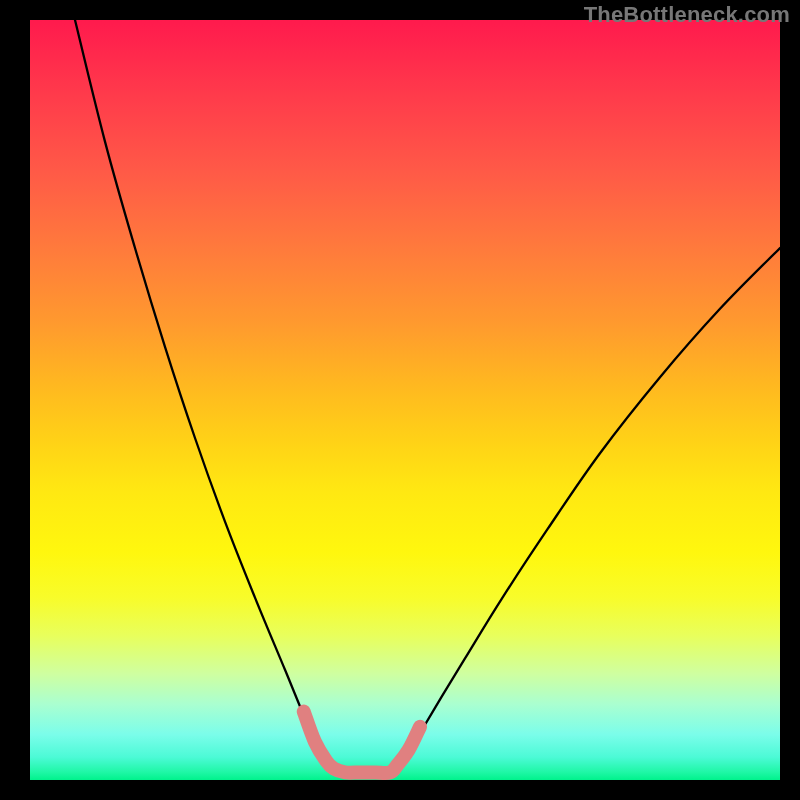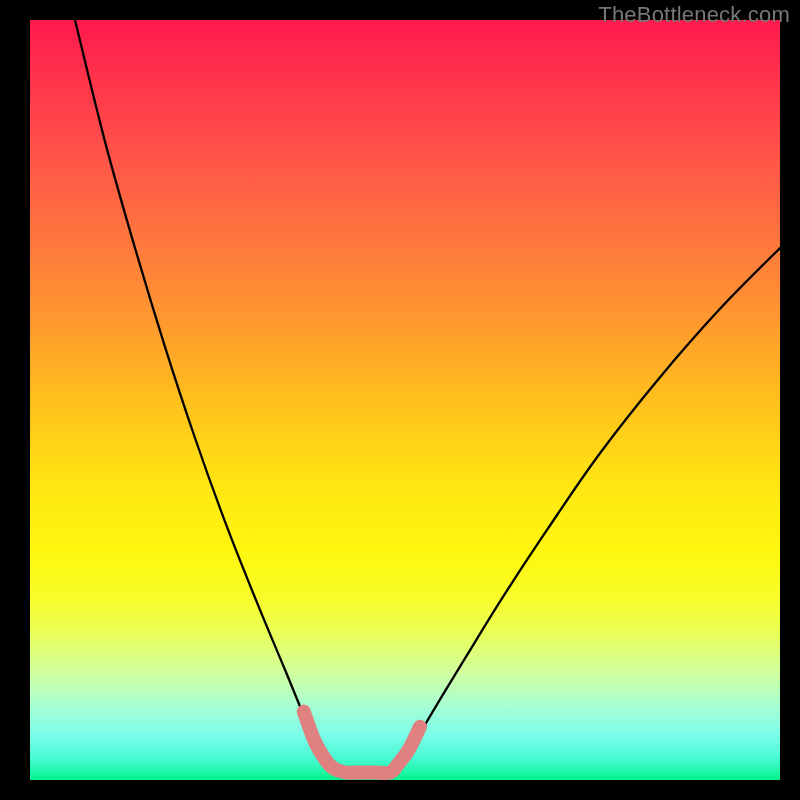--- a/index.html
+++ b/index.html
@@ -35,21 +35,21 @@
       #4cfad6 97%,
       #1ef7a5 99%,
       #00f28c 100%);
   }
   .watermark {
     position: absolute;
     top: 2px;
     right: 10px;
     color: #777;
     font-size: 22px;
-    font-weight: 400;
+    font-weight: 700;
     letter-spacing: 0.2px;
     z-index: 5;
   }
   svg.curves {
     position: absolute;
     left: 0;
     top: 0;
     width: 750px;
     height: 760px;
   }

